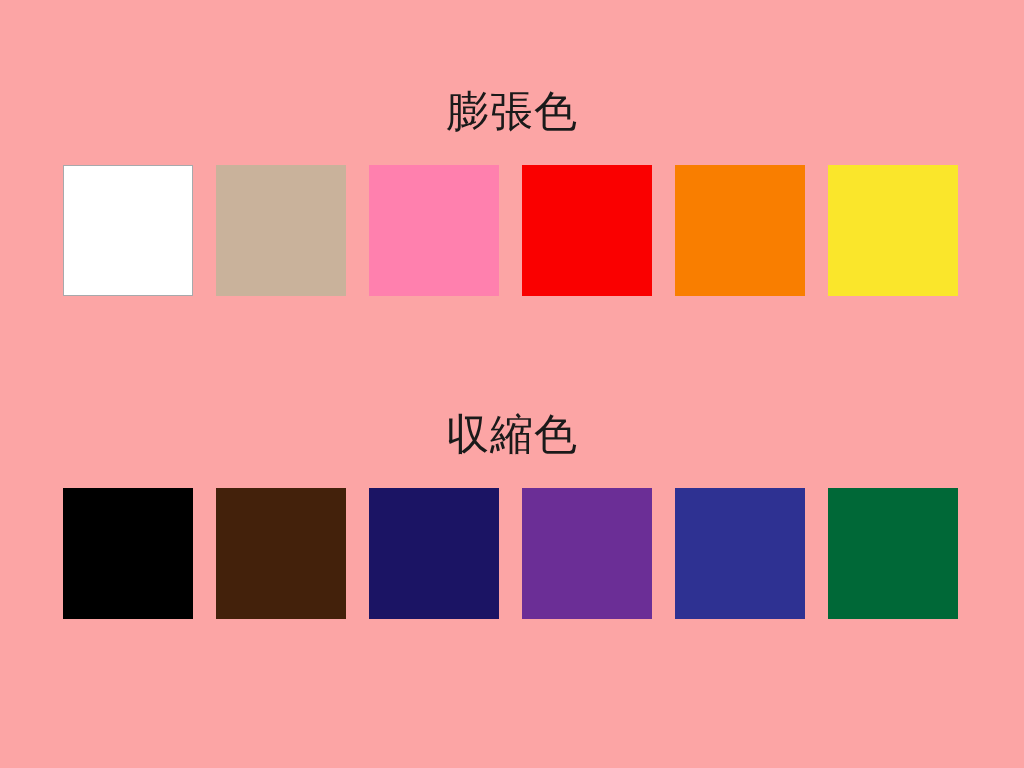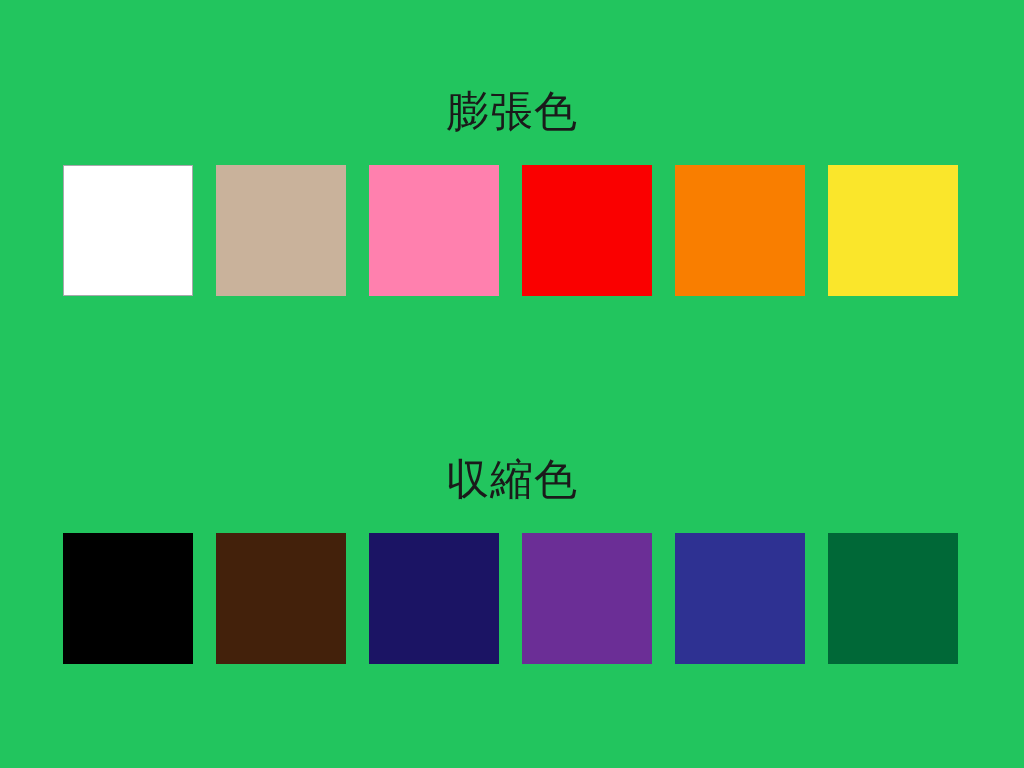--- a/index.html
+++ b/index.html
@@ -13,21 +13,21 @@
     font-family: "DejaVu Sans", "Liberation Sans", sans-serif;
     overflow: hidden;
     position: relative;
   }
   .slide {
     position: absolute;
     left: 0;
     top: 0;
     width: 1024px;
     height: 768px;
-    background: #22c55e;
+    background: #fca5a5;
   }
   .section {
     position: absolute;
     left: 0;
     width: 1024px;
   }
   .section-expansion { top: 82px; }
   .section-contraction { top: 405px; }
 
   .section-title {
@@ -70,21 +70,21 @@
       <div class="swatch outlined" style="left: 63px; width: 130px; height: 131px; background: rgb(255, 255, 255); border: 1px solid rgb(167, 169, 172);"></div>
       <div class="swatch" style="left: 216px; width: 130px; height: 131px; background: rgb(201, 178, 155);"></div>
       <div class="swatch" style="left: 369px; width: 130px; height: 131px; background: rgb(255, 128, 174);"></div>
       <div class="swatch" style="left: 522px; width: 130px; height: 131px; background: rgb(250, 0, 0);"></div>
       <div class="swatch" style="left: 675px; width: 130px; height: 131px; background: rgb(249, 126, 0);"></div>
       <div class="swatch" style="left: 828px; width: 130px; height: 131px; background: rgb(250, 230, 43);"></div>
     </div>
   </div>
 
   <div class="section section-contraction">
-    <div class="section-title" style="color: rgb(26, 26, 26); margin-top: 45px;">収縮色</div>
+    <div class="section-title" style="color: rgb(26, 26, 26);">収縮色</div>
     <div class="swatch-row">
       <div class="swatch" style="left: 63px; width: 130px; height: 131px; background: rgb(0, 0, 0);"></div>
       <div class="swatch" style="left: 216px; width: 130px; height: 131px; background: rgb(67, 33, 11);"></div>
       <div class="swatch" style="left: 369px; width: 130px; height: 131px; background: rgb(27, 20, 100);"></div>
       <div class="swatch" style="left: 522px; width: 130px; height: 131px; background: rgb(107, 46, 150);"></div>
       <div class="swatch" style="left: 675px; width: 130px; height: 131px; background: rgb(46, 49, 146);"></div>
       <div class="swatch" style="left: 828px; width: 130px; height: 131px; background: rgb(0, 104, 55);"></div>
     </div>
   </div>
 

